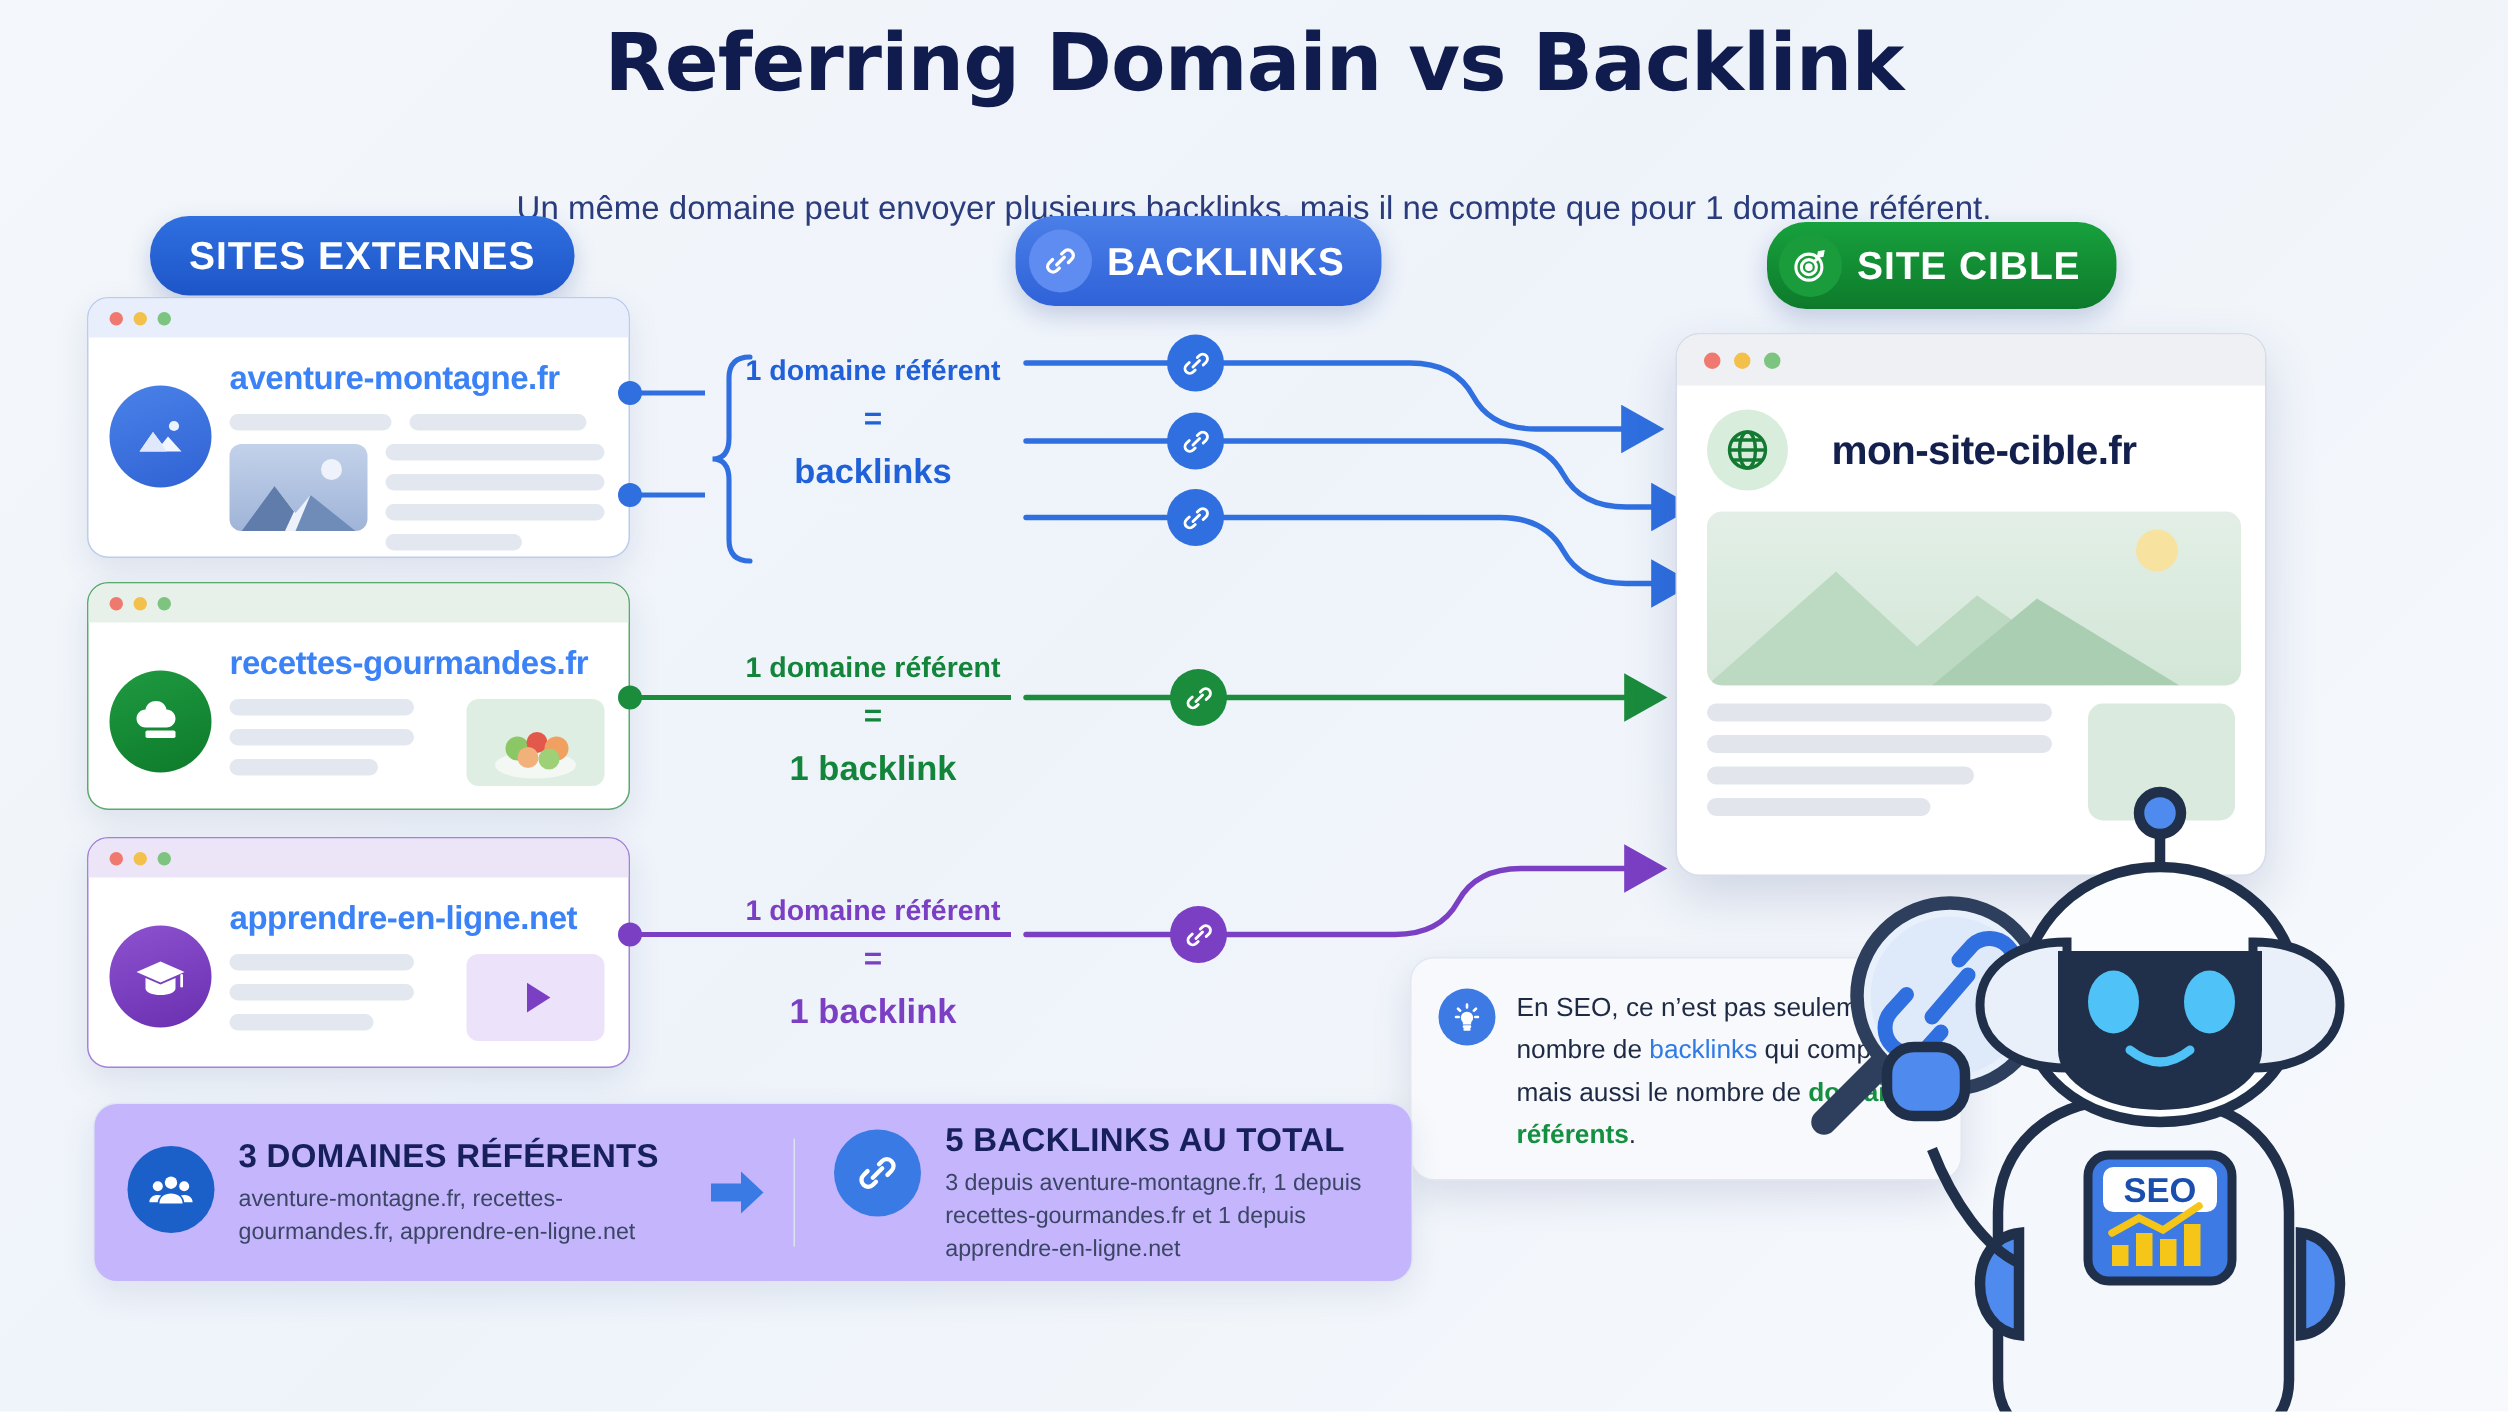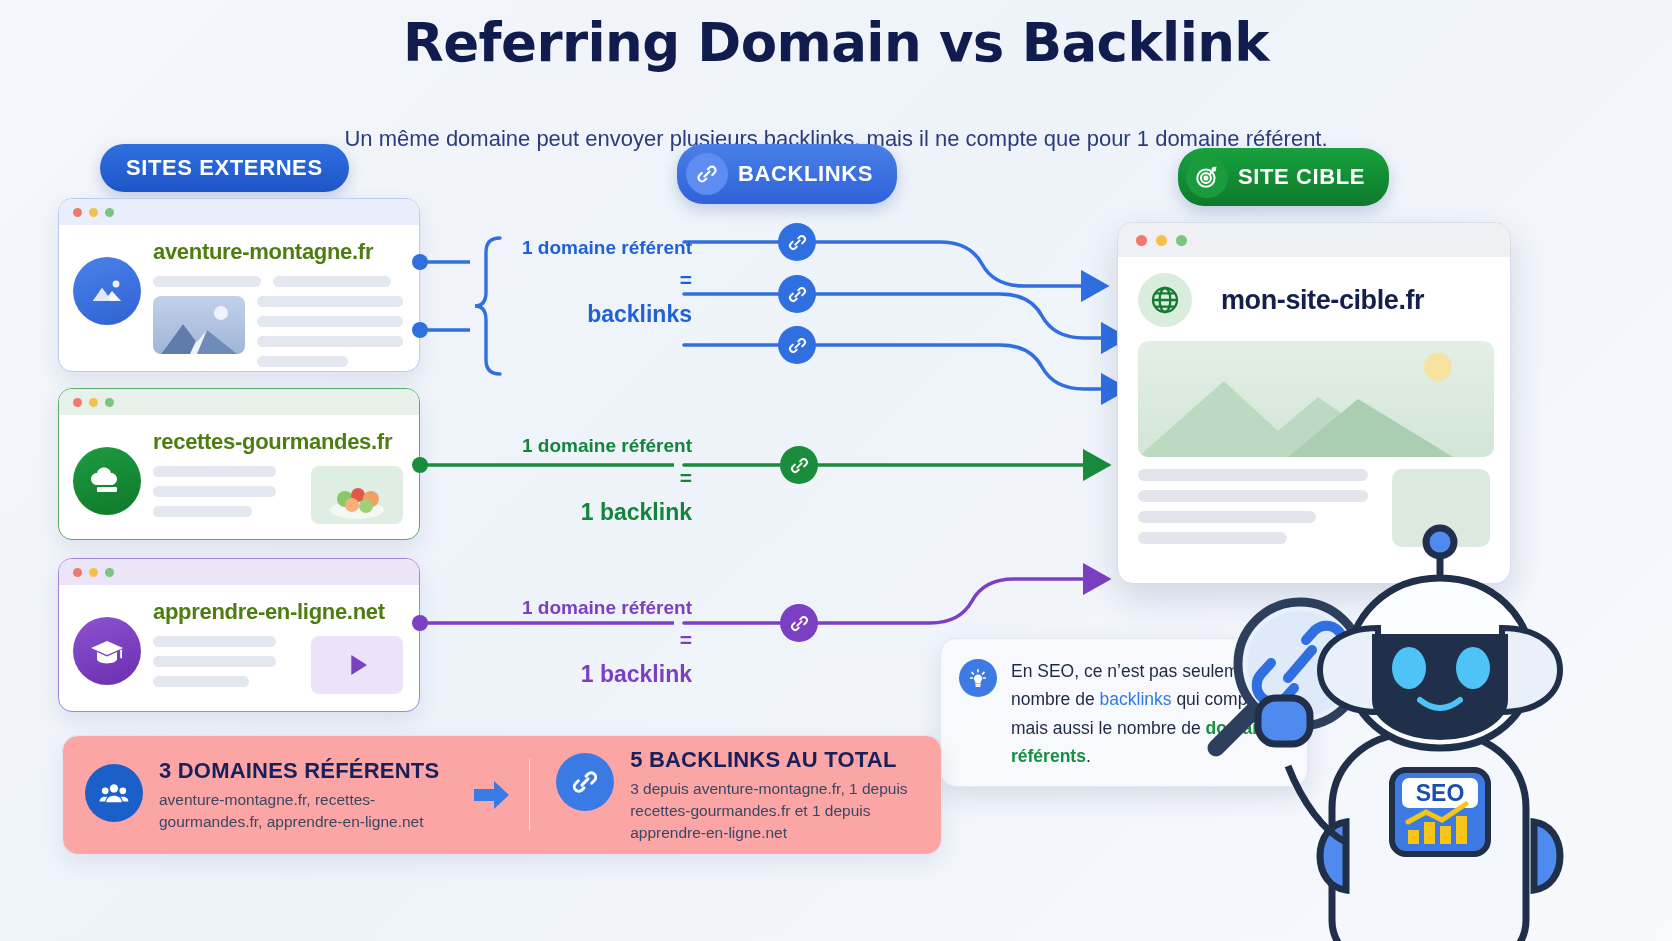--- a/index.html
+++ b/index.html
@@ -22,21 +22,21 @@
     top:86px;left:0;width:1672px;text-align:center;
     font-size:22px;color:#2b3c7d;font-weight:400;margin-top:40px;
   }
 
   
   .badge{
     display:inline-flex;align-items:center;gap:10px;
     border-radius:26px;color:#fff;font-weight:bold;letter-spacing:.6px;
     box-shadow:0 6px 16px rgba(28,60,140,.22);
   }
-  .badge-text{font-size:22px;}
+  .badge-text{font-size:26px;}
   .badge-sites{top:144px;left:100px;padding:11px 26px;background:linear-gradient(180deg,#2f6fe0,#1e56c8);}
   .badge-backlinks{top:144px;left:677px;padding:9px 24px 9px 9px;background:linear-gradient(180deg,#4a7fe8,#2f62d8);}
   .badge-cible{top:148px;left:1178px;padding:8px 24px 8px 8px;background:linear-gradient(180deg,#17a13d,#0e7a2b);}
   .badge-ico{
     width:42px;height:42px;border-radius:50%;
     display:flex;align-items:center;justify-content:center;flex:0 0 auto;
   }
   .badge-backlinks .badge-ico{background:#5f8cf0;}
   .badge-cible .badge-ico{background:#1a9c3c;}
 
@@ -44,38 +44,38 @@
   .card{
     border-radius:14px;background:#fff;overflow:hidden;
     box-shadow:0 8px 22px rgba(30,50,110,.10);
   }
   .card-bar{height:26px;display:flex;align-items:center;gap:7px;padding-left:14px;}
   .dot{width:9px;height:9px;border-radius:50%;}
   .d-r{background:#f0796f;}.d-y{background:#f3c14b;}.d-g{background:#7cc47f;}
   .card-body{display:flex;padding:14px 16px 12px 14px;gap:12px;}
   .avatar{width:68px;height:68px;border-radius:50%;flex:0 0 auto;
           display:flex;align-items:center;justify-content:center;margin-top:18px;}
-  .site-name{font-size:22px;font-weight:bold;color:#4d7c0f;letter-spacing:-.3px;margin-bottom:11px;}
+  .site-name{font-size:22px;font-weight:bold;color:#3b82f6;letter-spacing:-.3px;margin-bottom:11px;}
   .lines{flex:1;}
   .ln{height:11px;border-radius:6px;background:#e3e8f0;margin-bottom:9px;}
 
   .card1{top:198px;left:58px;width:360px;height:172px;border:1.5px solid #b9cdf0;}
   .card1 .card-bar{background:#e8eefb;}
   .card1 .avatar{background:linear-gradient(160deg,#4a82e8,#2f62d4);}
   .card2{top:388px;left:58px;width:360px;height:150px;border:1.5px solid #5aa96d;}
   .card2 .card-bar{background:#e7f1e9;}
   .card2 .avatar{background:linear-gradient(160deg,#1f9a41,#0d7a2a);}
   .card3{top:558px;left:58px;width:360px;height:152px;border:1.5px solid #a382d8;}
   .card3 .card-bar{background:#ece5f7;}
   .card3 .avatar{background:linear-gradient(160deg,#8c52cf,#6a2fb0);}
 
   .thumb{width:92px;height:58px;border-radius:8px;flex:0 0 auto;overflow:hidden;}
 
   
-  .eq{width:220px;text-align:right;line-height:1.45;}
+  .eq{width:220px;text-align:center;line-height:1.45;}
   .eq .top{font-size:19px;font-weight:bold;}
   .eq .eqs{font-size:21px;font-weight:bold;margin:3px 0;}
   .eq .bot{font-size:23px;font-weight:bold;}
   .eq1{top:234px;left:472px;color:#2060d8;}
   .eq2{top:432px;left:472px;color:#13853a;}
   .eq3{top:594px;left:472px;color:#7b3fc4;}
 
   
   .target{
     top:222px;left:1117px;width:392px;height:360px;border-radius:16px;
@@ -100,21 +100,21 @@
     padding:18px 18px 16px 18px;display:flex;gap:14px;
   }
   .bulb{width:38px;height:38px;border-radius:50%;background:#3d7ae4;flex:0 0 auto;
         display:flex;align-items:center;justify-content:center;margin-top:2px;}
   .tip-text{font-size:17.5px;line-height:1.62;color:#1e2a44;}
   .tip-text .b{color:#2f7ae5;}
   .tip-text .g{color:#149040;font-weight:bold;}
 
   
   .summary{
-    top:735px;left:62px;width:858px;height:118px;border-radius:16px;background:#fca5a5;
+    top:735px;left:62px;width:858px;height:118px;border-radius:16px;background:#c4b5fd;
     border:1px solid #e0e7f2;box-shadow:0 8px 22px rgba(30,50,110,.09);
     display:flex;align-items:center;padding:0 10px;
   }
   .sum-block{display:flex;gap:16px;align-items:flex-start;padding:16px 12px;}
   .sum-ico{width:58px;height:58px;border-radius:50%;background:#1b5fc8;flex:0 0 auto;
            display:flex;align-items:center;justify-content:center;margin-top:6px;}
   .sum-ico.alt{background:#3a7ae4;}
   .sum-title{font-size:22px;font-weight:bold;color:#17205a;letter-spacing:.2px;margin-bottom:5px;}
   .sum-sub{font-size:15.5px;color:#3a4664;line-height:1.42;}
   .sum-arrow{width:46px;display:flex;align-items:center;justify-content:center;flex:0 0 auto;}

